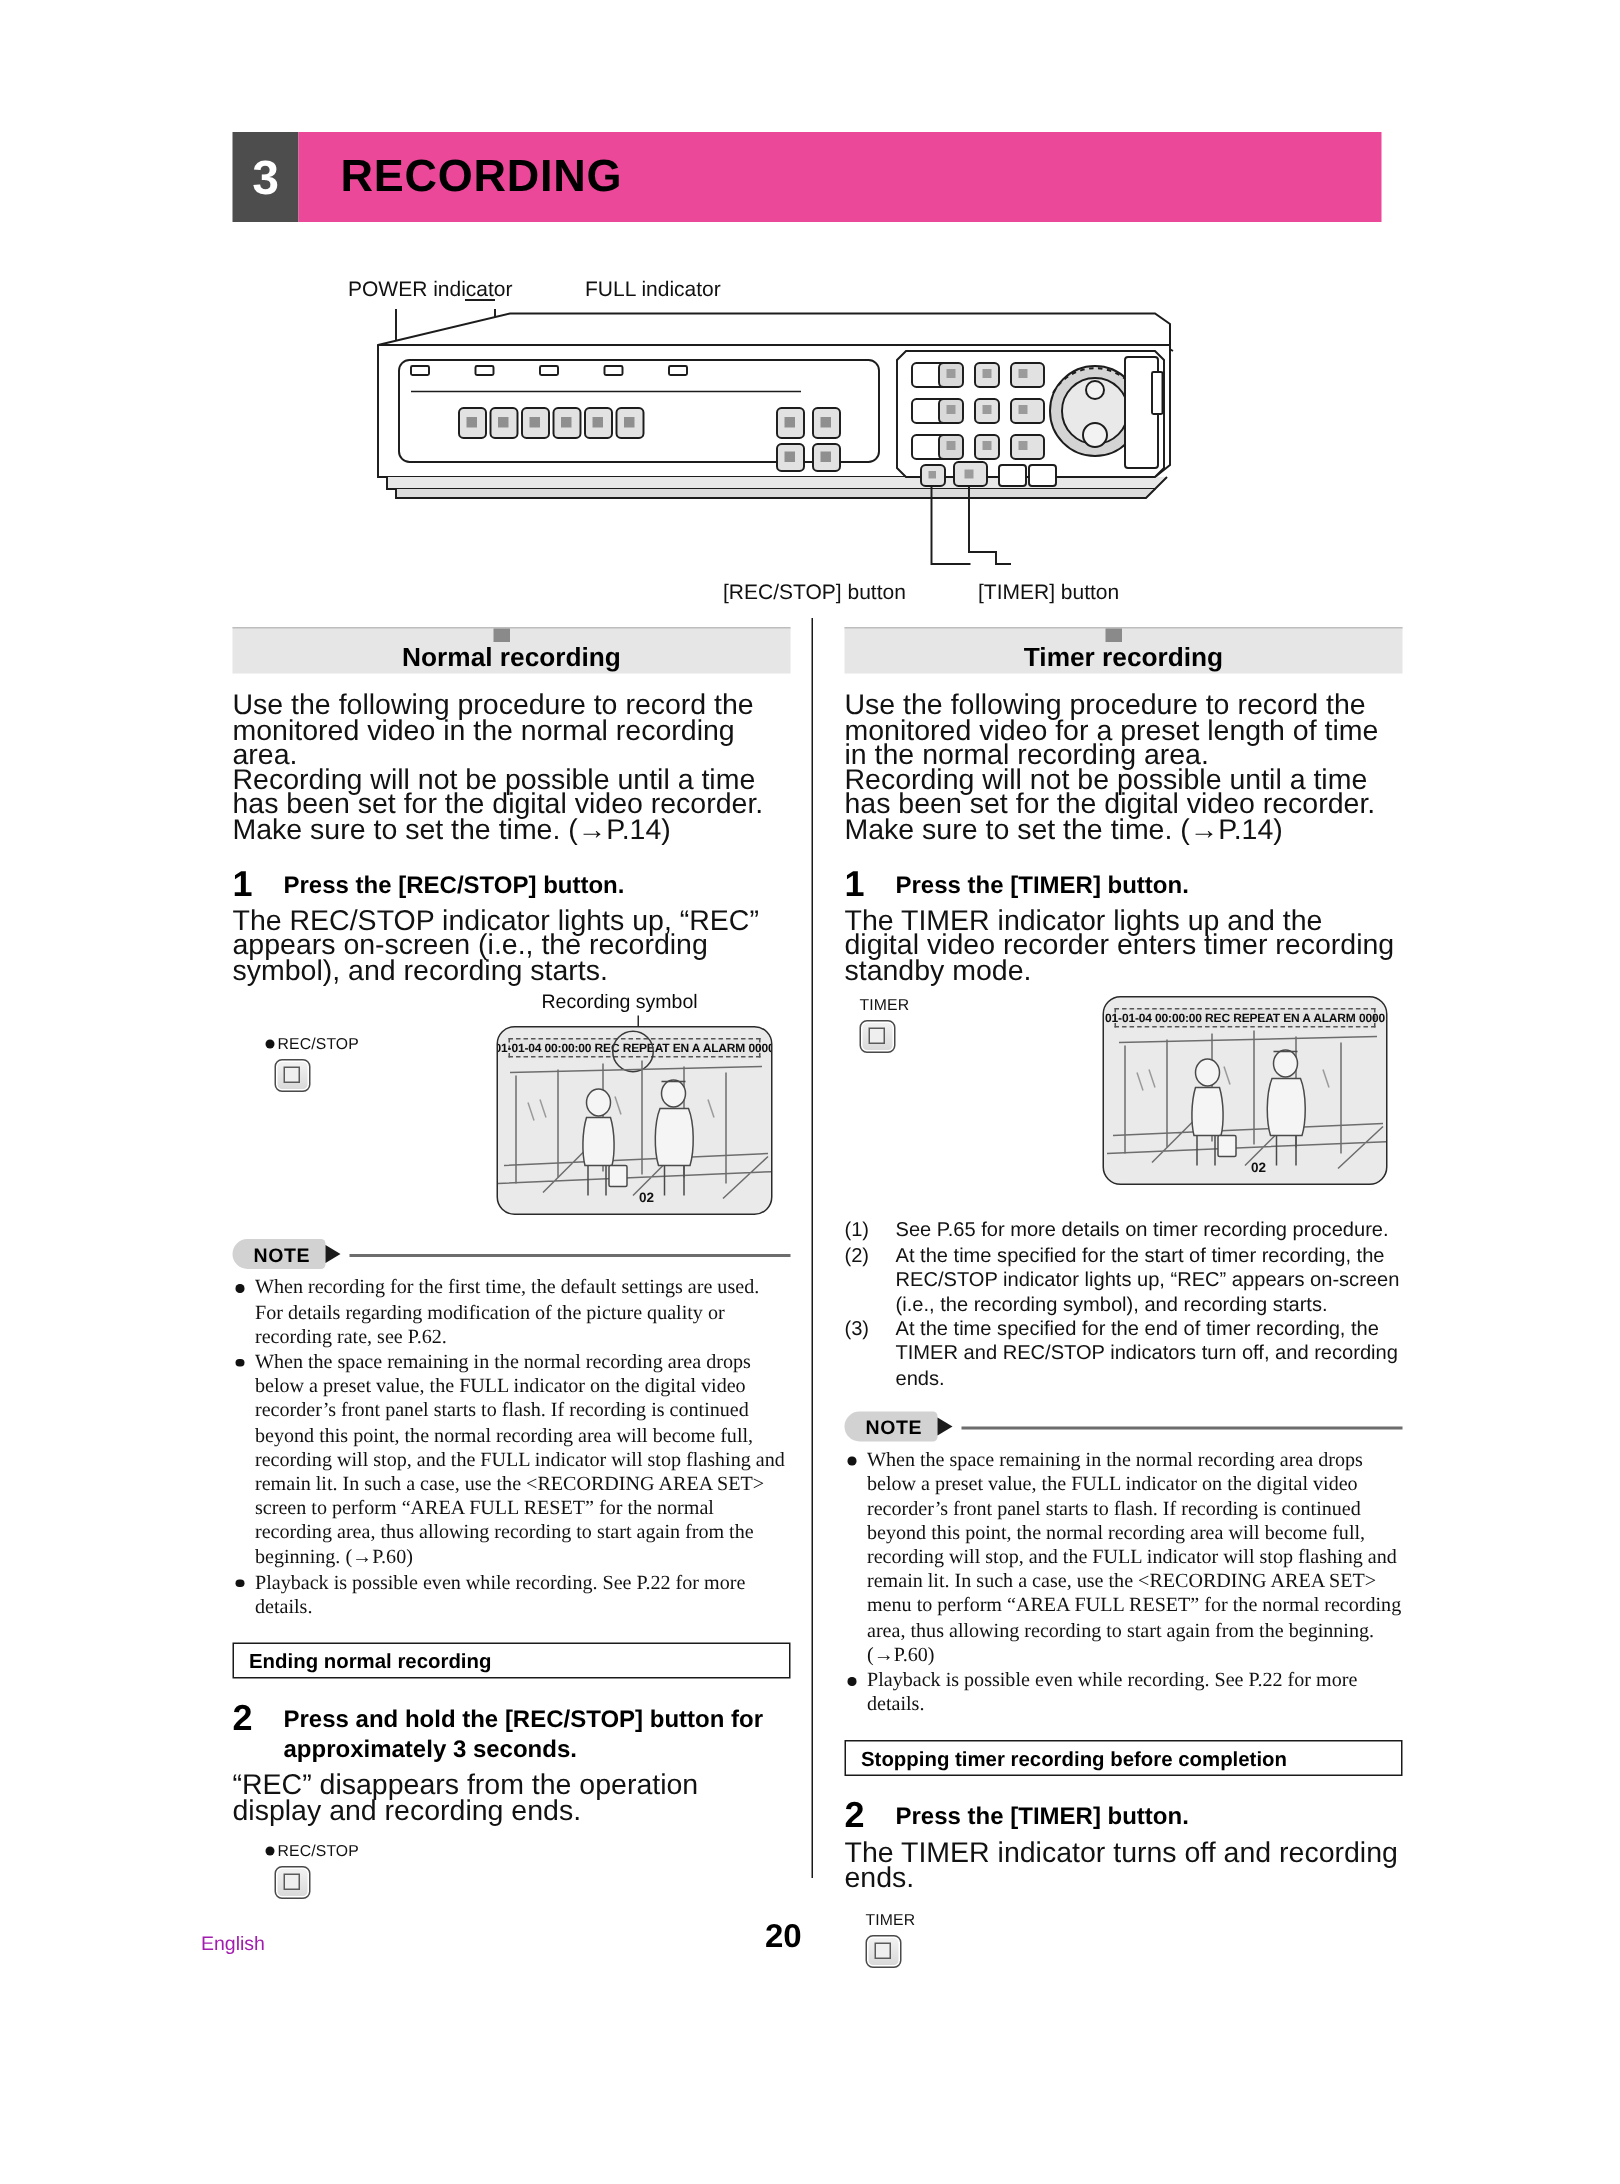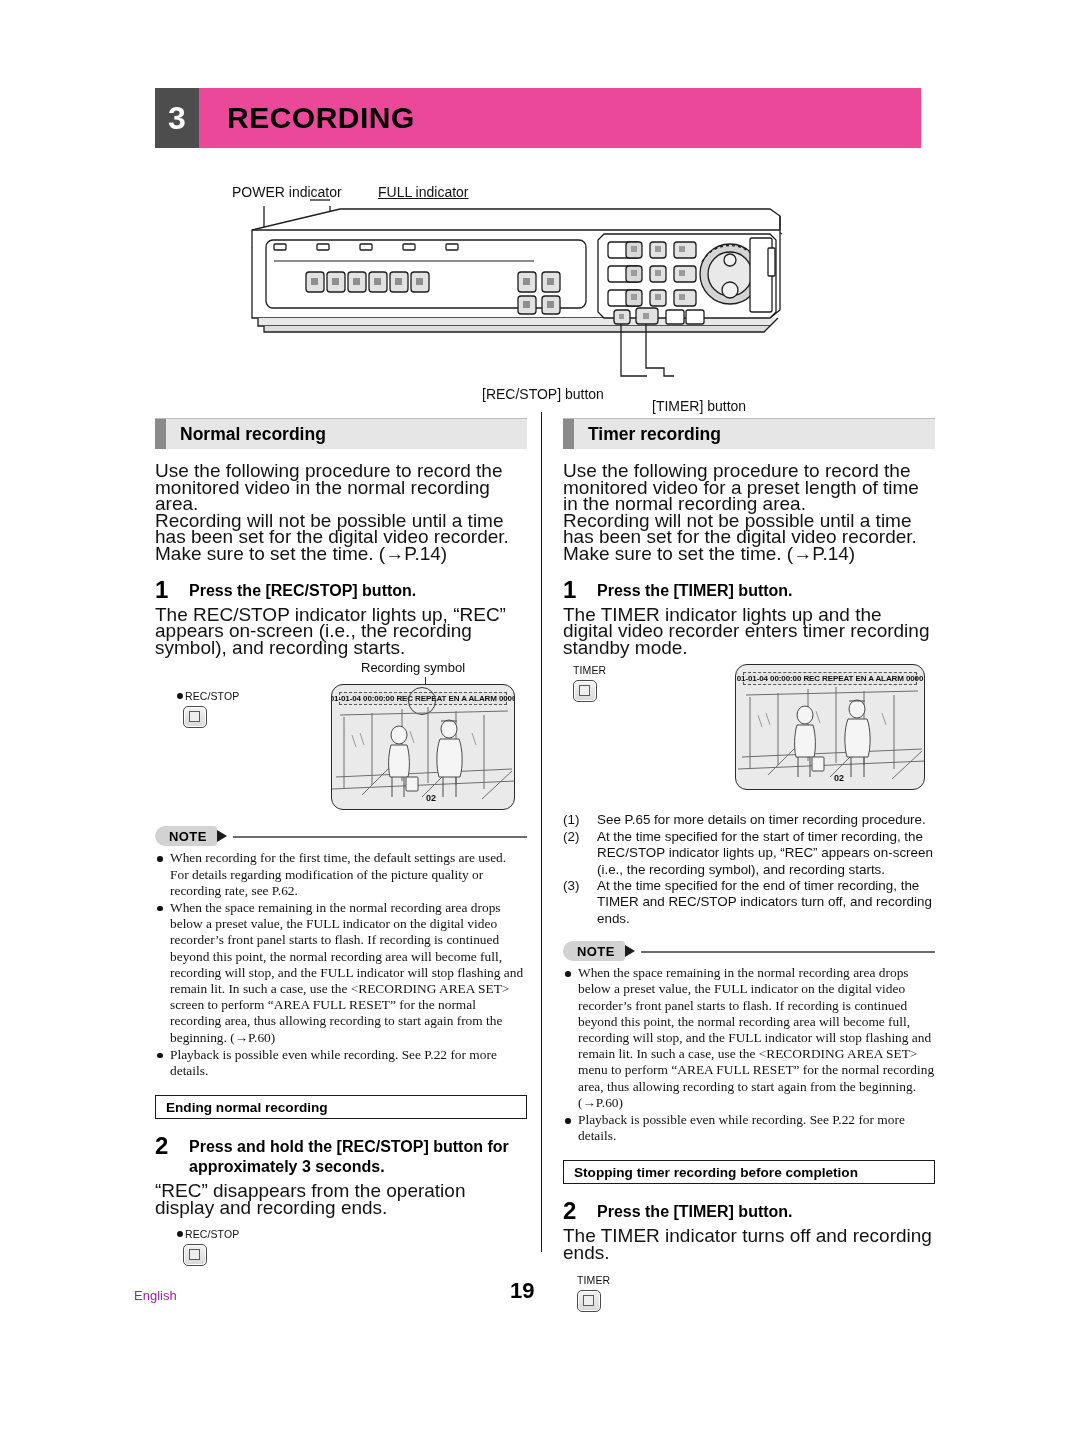--- a/index.html
+++ b/index.html
@@ -21,32 +21,32 @@
     flex:1;background:#ec4899;display:flex;align-items:center;
     padding-left:28px;box-sizing:border-box;
   }
   .chapter-title{font-size:30px;font-weight:bold;letter-spacing:.5px;color:#000;}
 
   
   .fig{position:absolute;left:222px;top:186px;width:660px;height:220px;}
   .fig svg{display:block;}
   .callout{position:absolute;font-size:14px;color:#111;white-space:nowrap;}
   .cal-power{left:10px;top:-2px;}
-  .cal-full{left:156px;top:-2px;text-decoration:underline;}
+  .cal-full{left:168px;top:-2px;}
   .cal-rec{left:260px;top:200px;}
-  .cal-timer{left:430px;top:212px;}
+  .cal-timer{left:430px;top:200px;}
 
   
   .col{position:absolute;top:418px;width:372px;}
   .col-left{left:155px;}
   .col-right{left:563px;}
   .divider{position:absolute;left:541px;top:412px;width:1px;height:840px;background:#1a1a1a;}
 
   .sec-head{height:30px;display:flex;align-items:center;background:#e6e6e6;margin-bottom:14px;
-            border-top:1px solid #bdbdbd;}
+            border-top:1px solid #bdbdbd;flex-direction:column;}
   .sec-head .tab{width:11px;height:30px;background:#8a8a8a;margin-right:14px;}
   .sec-head .txt{font-size:17.5px;font-weight:bold;color:#000;}
 
   p.body{font-size:19px;line-height:16.6px;margin:0 0 0 0;color:#121212;}
   p.body + p.body{margin-top:0;}
 
   .step{display:flex;align-items:flex-start;margin:16px 0 6px 0;}
   .step .no{font-size:24px;font-weight:bold;line-height:22px;width:34px;flex:none;color:#000;}
   .step .label{font-size:16px;font-weight:bold;line-height:20px;color:#000;padding-top:2px;}
 
@@ -413,14 +413,14 @@
     </div>
     <p class="body">The TIMER indicator turns off and recording ends.</p>
 
     <div class="btnfig" style="margin-top:12px;margin-left:14px;">
       <span class="btn-label">TIMER</span>
       <div class="key" style="margin-top:4px;"></div>
     </div>
   </div>
 
   <span class="footer-lang">English</span>
-  <span class="footer-page">19</span>
+  <span class="footer-page">20</span>
 </div>
 
 </body></html>

